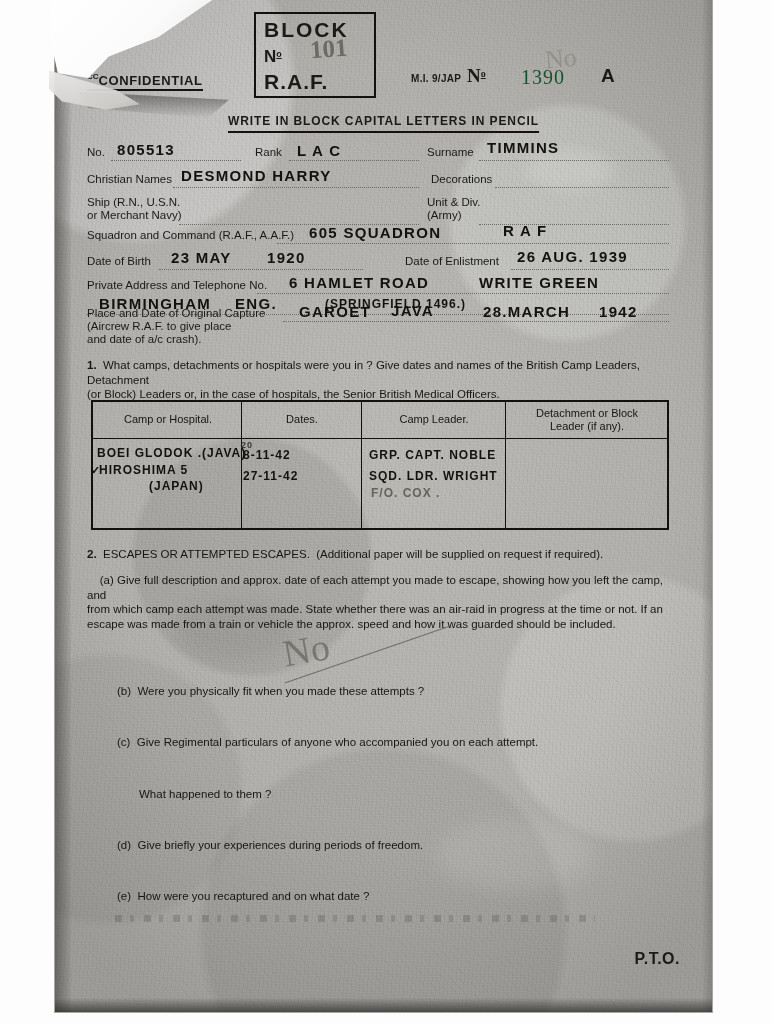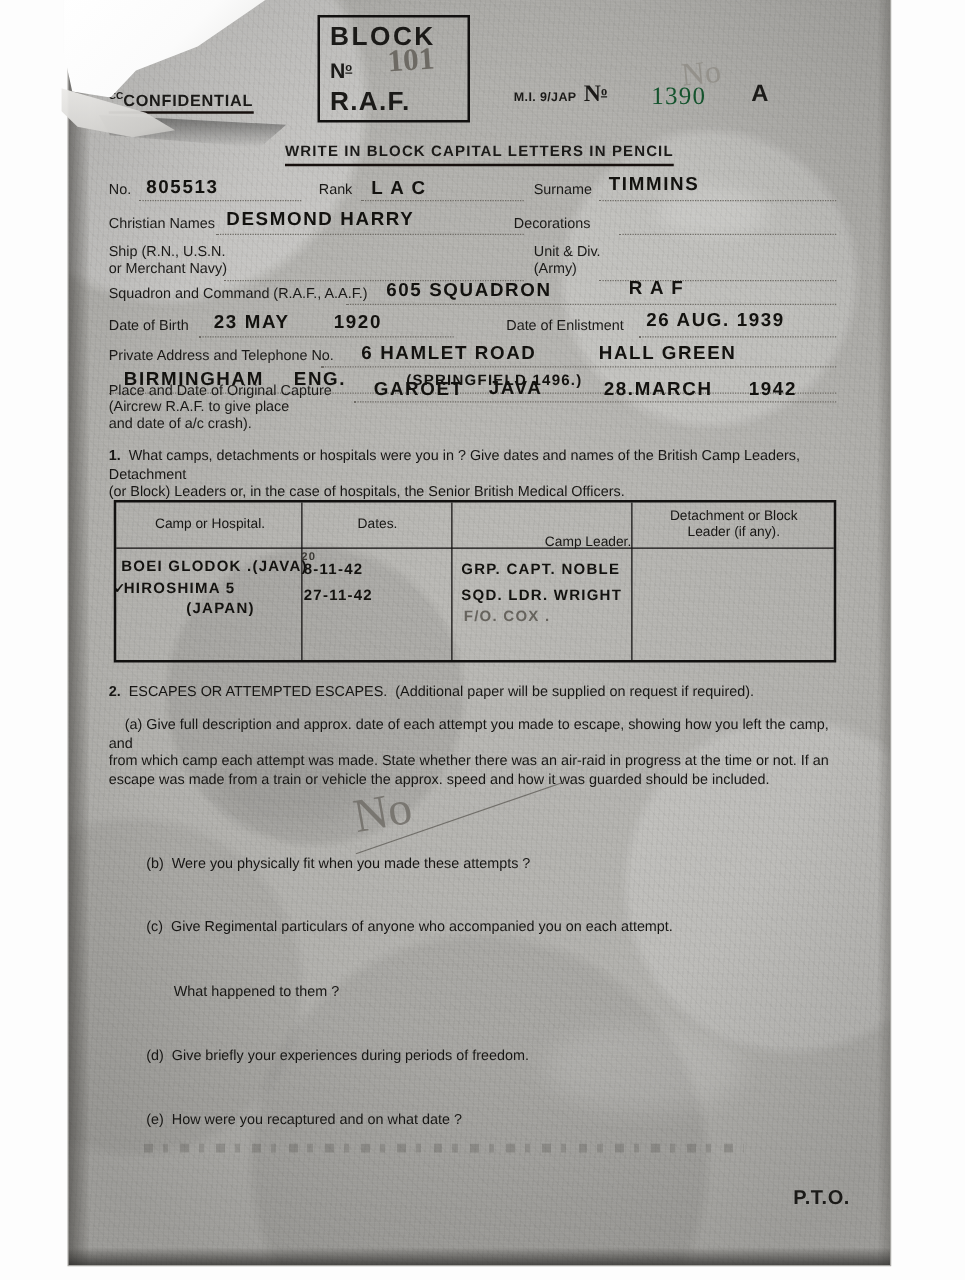--- a/index.html
+++ b/index.html
@@ -164,21 +164,21 @@
       <div class="hw" style="left:242px;top:142px;">L A C</div>
 
       <div class="lab" style="left:372px;top:146px;">Surname</div>
       <div class="rule" style="left:424px;top:160px;width:190px;"></div>
       <div class="hw" style="left:432px;top:139px;">TIMMINS</div>
 
       <div class="lab" style="left:32px;top:173px;">Christian Names</div>
       <div class="rule" style="left:118px;top:187px;width:246px;"></div>
       <div class="hw" style="left:126px;top:167px;">DESMOND   HARRY</div>
 
-      <div class="lab" style="left:356px;top:173px;">Decorations</div>
+      <div class="lab" style="left:376px;top:173px;">Decorations</div>
       <div class="rule" style="left:440px;top:187px;width:174px;"></div>
       <div class="hw sm" style="left:446px;top:170px;"></div>
 
       <div class="lab2" style="left:32px;top:196px;">
         <span>Ship (R.N., U.S.N.</span><br>
         <span>or Merchant Navy)</span>
       </div>
       <div class="rule" style="left:124px;top:224px;width:240px;"></div>
       <div class="hw sm" style="left:132px;top:208px;"></div>
 
@@ -199,21 +199,21 @@
       <div class="hw" style="left:116px;top:249px;">23 MAY</div>
       <div class="hw" style="left:212px;top:249px;">1920</div>
 
       <div class="lab" style="left:350px;top:255px;">Date of Enlistment</div>
       <div class="rule" style="left:456px;top:269px;width:158px;"></div>
       <div class="hw" style="left:462px;top:248px;">26 AUG. 1939</div>
 
       <div class="lab" style="left:32px;top:279px;">Private Address and Telephone No.</div>
       <div class="rule" style="left:202px;top:293px;width:412px;"></div>
       <div class="hw" style="left:234px;top:274px;">6  HAMLET  ROAD</div>
-      <div class="hw" style="left:424px;top:274px;">HALL  GREEN</div>
+      <div class="hw" style="left:424px;top:274px;">WRITE  GREEN</div>
 
       <div class="rule" style="left:32px;top:314px;width:582px;"></div>
       <div class="hw" style="left:44px;top:295px;">BIRMINGHAM</div>
       <div class="hw" style="left:180px;top:295px;">ENG.</div>
       <div class="hw sm" style="left:270px;top:297px;">(SPRINGFIELD  1496.)</div>
 
       <div class="lab" style="left:32px;top:307px;">Place and Date of Original Capture</div>
       <div class="rule" style="left:228px;top:321px;width:386px;"></div>
       <div class="hw" style="left:244px;top:303px;">GAROET</div>
       <div class="hw" style="left:336px;top:302px;">JAVA</div>
@@ -231,21 +231,21 @@
       </div>
 
       <div id="tbl">
         <div class="vl" style="left:148px;"></div>
         <div class="vl" style="left:268px;"></div>
         <div class="vl" style="left:412px;"></div>
         <div class="hl" style="top:36px;"></div>
 
         <div class="th" style="left:2px;top:11px;width:146px;">Camp or Hospital.</div>
         <div class="th" style="left:150px;top:11px;width:118px;">Dates.</div>
-        <div class="th" style="left:270px;top:26px;width:142px;text-align:right;">Camp Leader.</div>
+        <div class="th" style="left:270px;top:11px;width:142px;">Camp Leader.</div>
         <div class="th" style="left:414px;top:5px;width:160px;">
           <span>Detachment or Block</span><br>
           <span>Leader (if any).</span>
         </div>
 
         <div class="hw sm" style="left:4px;top:44px;">BOEI  GLODOK .(JAVA)</div>
         <div class="hw sm" style="left:148px;top:38px;font-size:9px;color:#3b3934;">20</div>
         <div class="hw sm" style="left:150px;top:46px;">8-11-42</div>
         <div class="hw sm" style="left:276px;top:46px;">GRP. CAPT. NOBLE</div>
 

